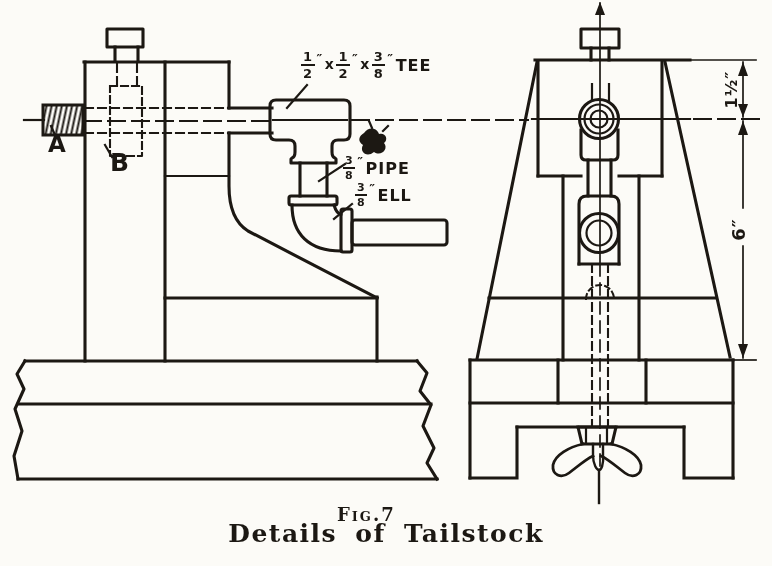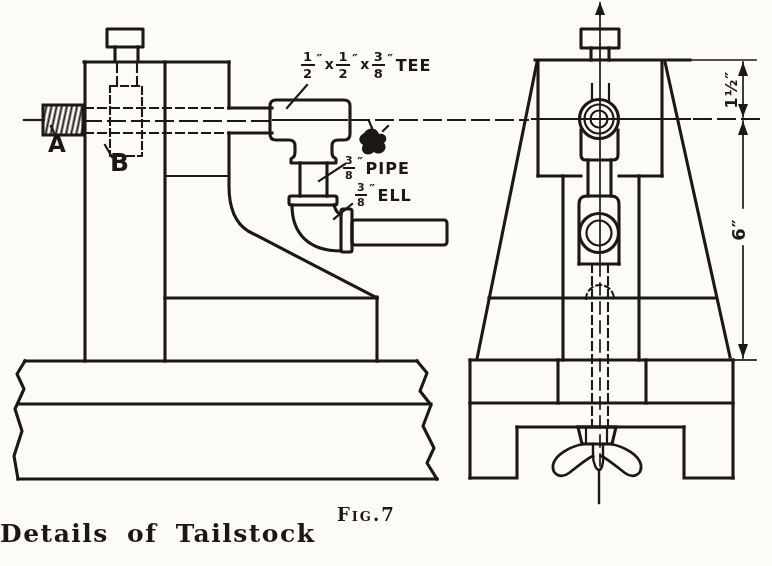--- a/index.html
+++ b/index.html
@@ -28,21 +28,21 @@
   .frac .nm{border-bottom:2px solid var(--ink);padding:0 2px 1px;}
   .frac .dn{padding-top:1px;}
   .big .frac span{font-size:13px;}
   .sm .frac span{font-size:11px;}
   .pr{font-size:13px;font-weight:bold;position:relative;top:-7px;}
   .mul{font-size:14px;font-weight:bold;position:relative;top:-1px;}
   .dimtxt{position:absolute;font-weight:bold;font-size:16px;width:44px;text-align:center;
           transform:rotate(-90deg);letter-spacing:1px;}
   .fig-number{position:absolute;font-family:"DejaVu Serif",serif;font-weight:bold;
           font-size:18px;font-variant:small-caps;letter-spacing:2px;}
-  .fig-caption{position:absolute;left:0;width:100%;text-align:left;
+  .fig-caption{position:absolute;left:0;width:100%;text-align:center;
           font-family:"DejaVu Serif",serif;font-weight:bold;font-size:25px;
           letter-spacing:1.5px;word-spacing:8px;}
 </style>
 </head>
 <body>
 
 <div class="stage">
 
   <svg width="772" height="566" viewBox="0 0 772 566">
     <defs>

